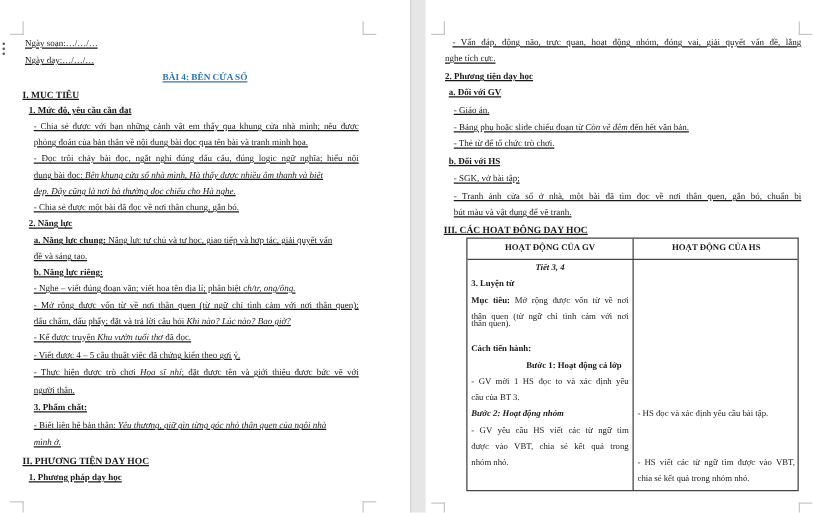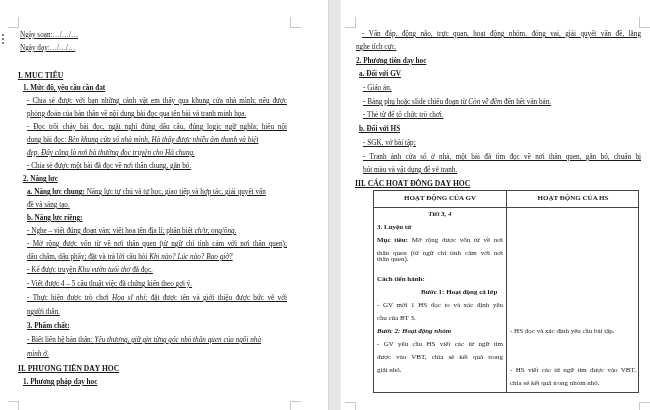--- a/index.html
+++ b/index.html
@@ -62,28 +62,29 @@
   <div class="crop br" style="left:290px;top:401px;"></div>
 
   <div class="handle">
       <span></span>
       <span></span>
       <span></span>
     </div>
 
   <div class="line" style="left:20px;top:31px;">Ngày soạn:…/…/…</div>
   <div class="line" style="left:20px;top:44px;">Ngày dạy:…/…/…</div>
+  <div class="line title" style="left:0;width:328px;text-align:center;top:57px;">BÀI 4: BÊN CỬA SỔ</div>
   <div class="line h1" style="left:18px;top:71px;">I. MỤC TIÊU</div>
   <div class="line b" style="left:23px;top:84px;">1. Mức độ, yêu cầu cần đạt</div>
 
   <div class="line just" style="left:27px;width:260px;top:97px;">- Chia sẻ được với bạn những cảnh vật em thấy qua khung cửa nhà mình; nêu được</div>
   <div class="line" style="left:27px;top:110px;">phỏng đoán của bản thân về nội dung bài đọc qua tên bài và tranh minh họa.</div>
   <div class="line just" style="left:27px;width:260px;top:123px;">- Đọc trôi chảy bài đọc, ngắt nghỉ đúng dấu câu, đúng logic ngữ nghĩa; hiểu nội</div>
   <div class="line" style="left:27px;top:136px;"><span>dung bài đọc: </span><span class="i">Bên khung cửa sổ nhà mình, Hà thấy được nhiều âm thanh và biệt</span></div>
-  <div class="line i" style="left:27px;top:149px;">đẹp. Đây cũng là nơi bà thường đọc truyện cho Hà chung.</div>
+  <div class="line i" style="left:27px;top:149px;">đẹp. Đây cũng là nơi bà thường đọc chiếu cho Hà nghe.</div>
   <div class="line" style="left:27px;top:162px;">- Chia sẻ được một bài đã đọc về nơi thân chung, gắn bó.</div>
 
   <div class="line b" style="left:23px;top:175px;">2. Năng lực</div>
   <div class="line" style="left:27px;top:188px;"><span class="b">a. Năng lực chung:</span><span> Năng lực tự chủ và tự học, giao tiếp và hợp tác, giải quyết vấn</span></div>
   <div class="line" style="left:27px;top:201px;">đề và sáng tạo.</div>
   <div class="line b" style="left:27px;top:214px;">b. Năng lực riêng:</div>
   <div class="line" style="left:27px;top:227px;"><span>- Nghe – viết đúng đoạn văn; viết hoa tên địa lí; phân biệt </span><span class="i">ch/tr, ong/ông.</span></div>
   <div class="line just" style="left:27px;width:260px;top:240px;">- Mở rộng được vốn từ về nơi thân quen (từ ngữ chỉ tình cảm với nơi thân quen);</div>
   <div class="line" style="left:27px;top:253px;"><span>dấu chấm, dấu phẩy; đặt và trả lời câu hỏi </span><span class="i">Khi nào? Lúc nào? Bao giờ?</span></div>
   <div class="line" style="left:27px;top:266px;"><span>- Kể được truyện </span><span class="i">Khu vườn tuổi thơ</span><span> đã đọc.</span></div>
@@ -132,19 +133,19 @@
     <div class="tcell just" style="left:3px;width:126px;top:45px;"><span class="b">Mục tiêu:</span><span> Mở rộng được vốn từ về nơi</span></div>
     <div class="tcell just" style="left:3px;width:126px;top:58px;">thân quen (từ ngữ chỉ tình cảm với nơi</div>
     <div class="tcell" style="left:3px;top:64px;">thân quen).</div>
     <div class="tcell b" style="left:3px;top:84px;">Cách tiến hành:</div>
     <div class="tcell b" style="left:3px;top:97px;margin-left:44px;">Bước 1: Hoạt động cả lớp</div>
     <div class="tcell just" style="left:3px;width:126px;top:110px;">- GV mời 1 HS đọc to và xác định yêu</div>
     <div class="tcell" style="left:3px;top:123px;">cầu của BT 3.</div>
     <div class="tcell b i" style="left:3px;top:136px;">Bước 2: Hoạt động nhóm</div>
     <div class="tcell just" style="left:3px;width:126px;top:149px;">- GV yêu cầu HS viết các từ ngữ tìm</div>
     <div class="tcell just" style="left:3px;width:126px;top:162px;">được vào VBT, chia sẻ kết quả trong</div>
-    <div class="tcell" style="left:3px;top:175px;">giải nhỏ.</div>
+    <div class="tcell" style="left:3px;top:175px;">nhóm nhỏ.</div>
 
     <div class="tcell" style="left:136px;top:136px;">- HS đọc và xác định yêu cầu bài tập.</div>
     <div class="tcell just" style="left:136px;width:126px;top:175px;">- HS viết các từ ngữ tìm được vào VBT,</div>
     <div class="tcell" style="left:136px;top:188px;">chia sẻ kết quả trong nhóm nhỏ.</div>
   </div>
 </div>
 
 </body></html>

